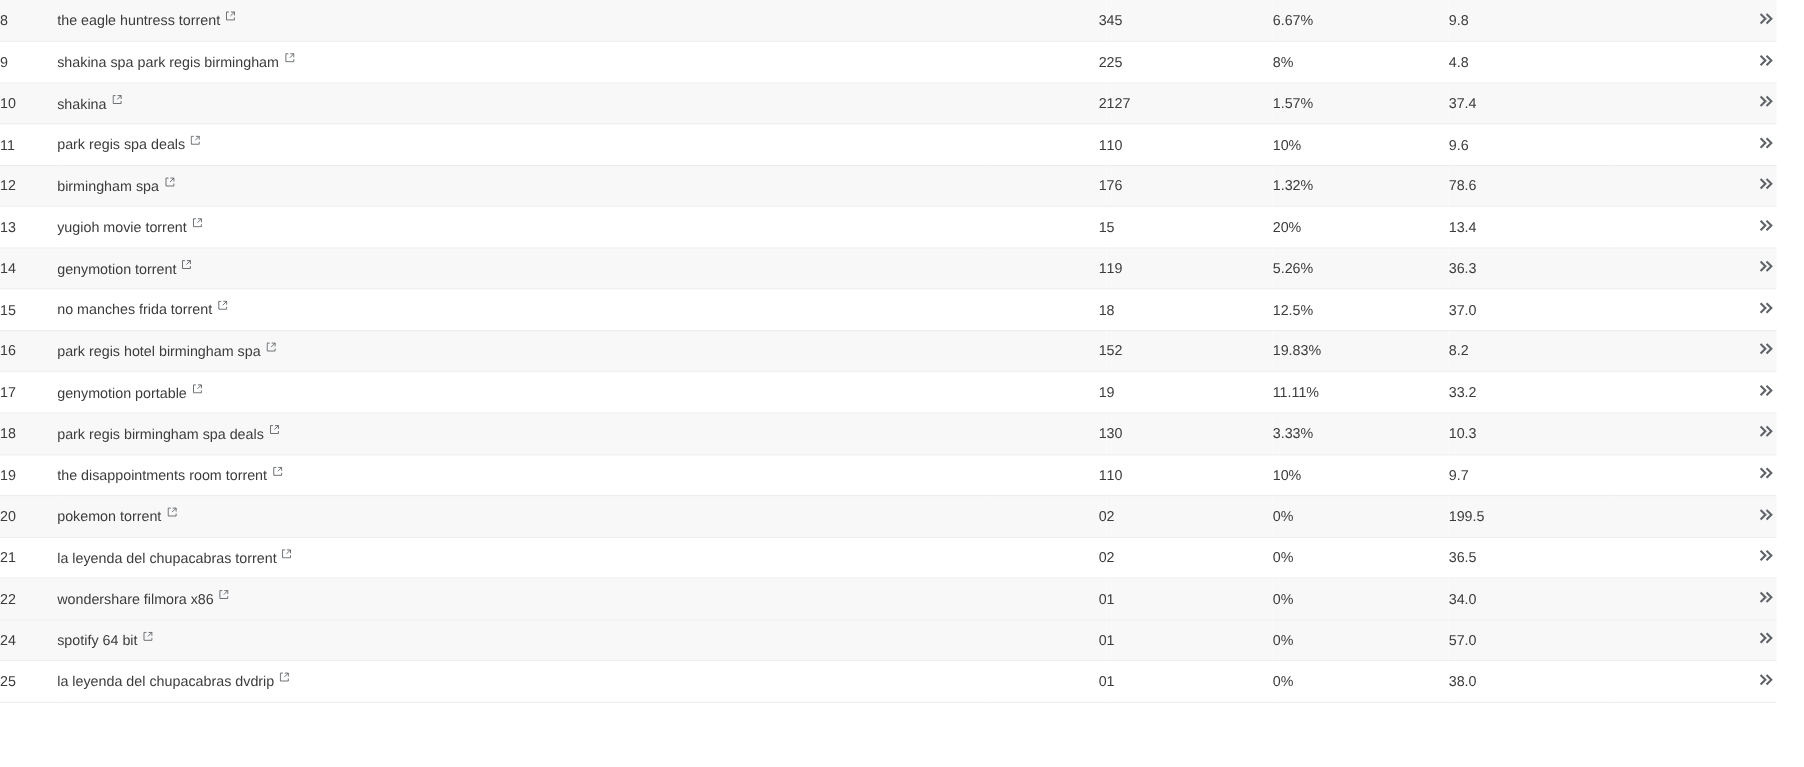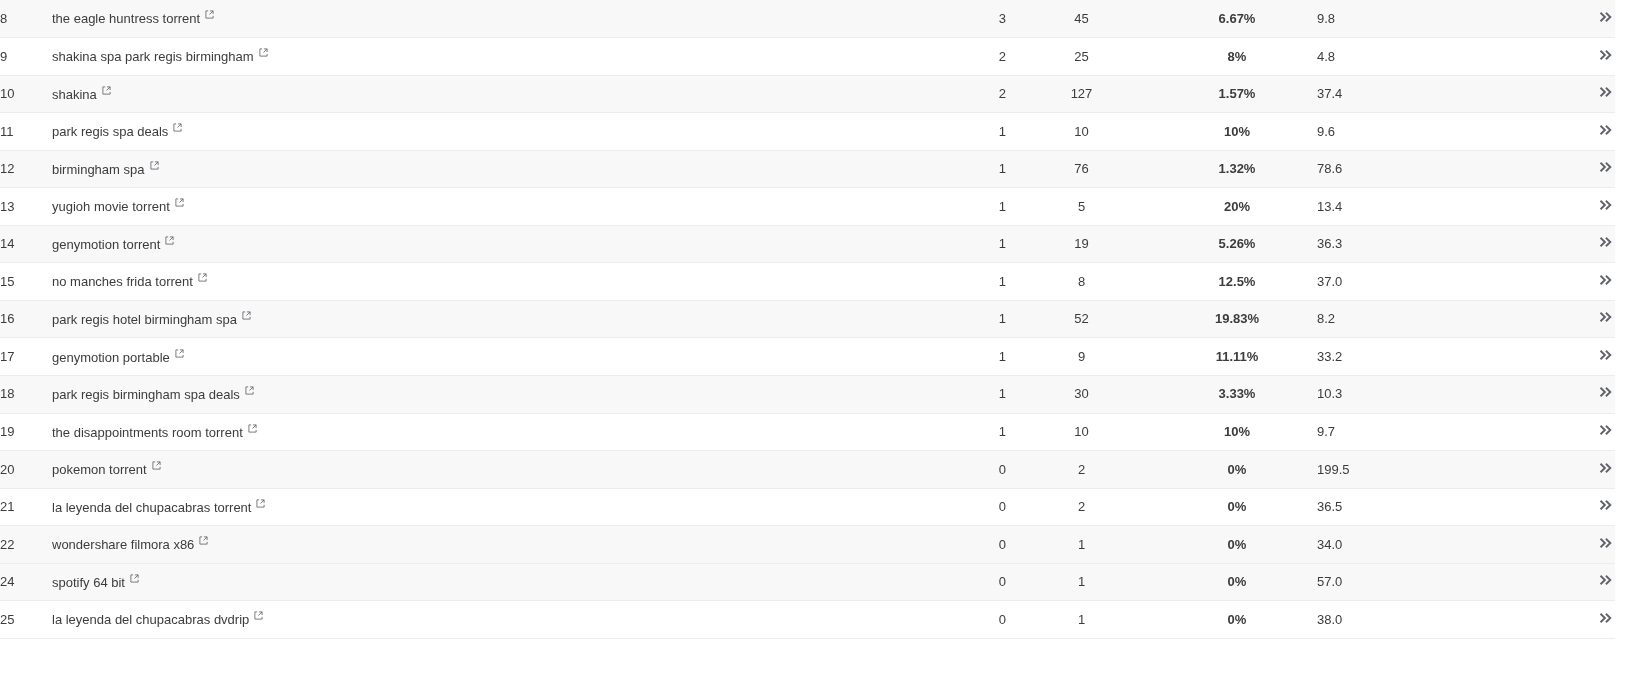--- a/index.html
+++ b/index.html
@@ -74,29 +74,28 @@
     top: -3px;
   }
   .ext-icon svg { display: block; }
 
   .cell-num-clicks {
     text-align: right;
     padding-right: 29px;
     font-size: 12.5px;
   }
   .cell-num-impr {
-    text-align: center;
+    text-align: left;
     padding-right: 52px;
     font-size: 12.5px;
   }
   .cell-ctr {
-    text-align: center;
+    text-align: left;
     padding-left: 50px;
     font-size: 12.5px;
-    font-weight: bold;
   }
   .cell-pos {
     padding-right: 58px;
     font-size: 12.5px;
   }
   .cell-action {
     text-align: right;
     padding-right: 8px;
   }
 

